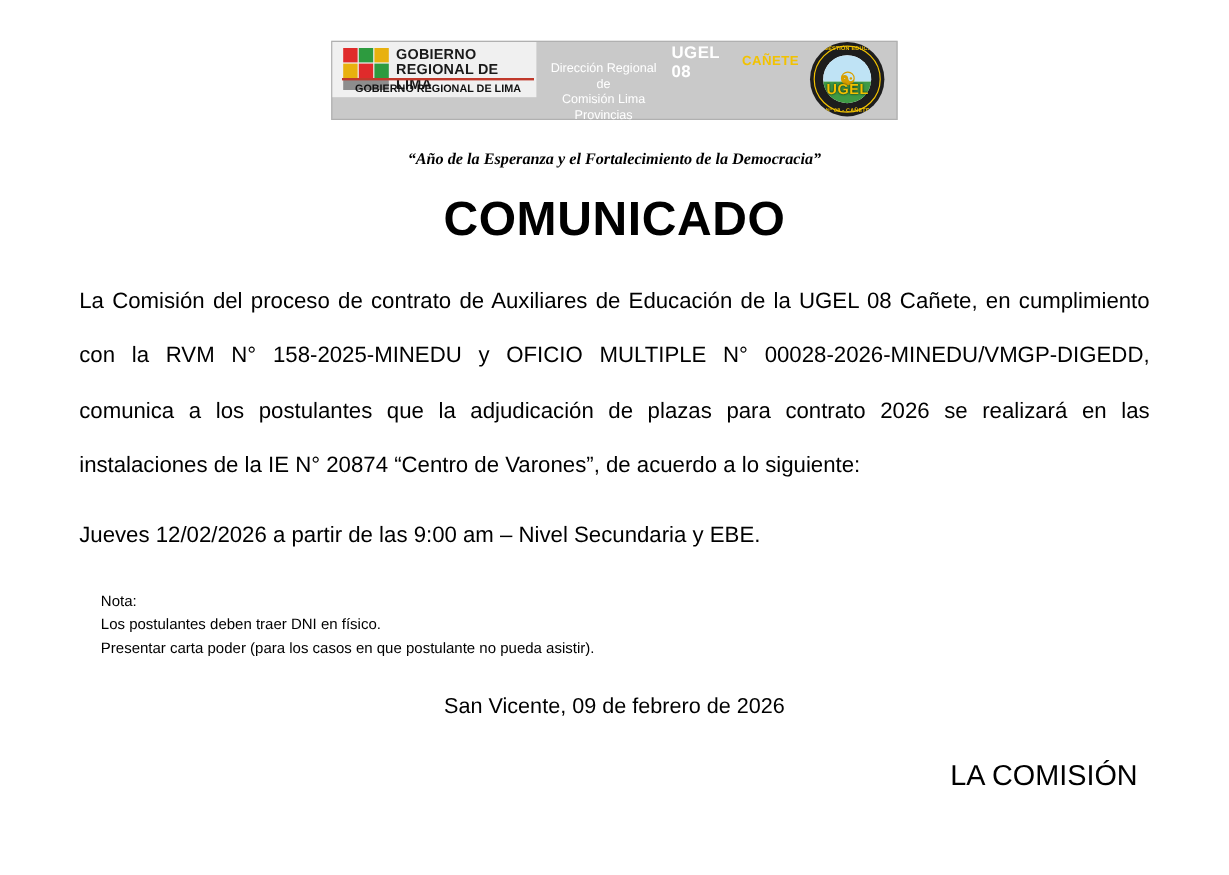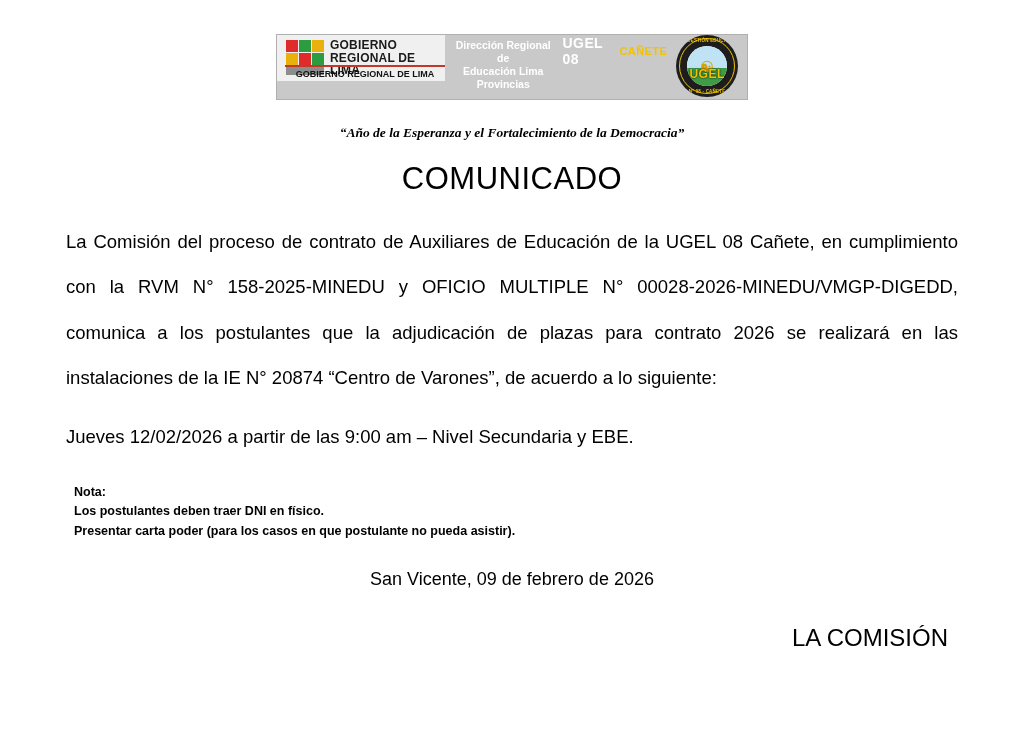--- a/index.html
+++ b/index.html
@@ -110,23 +110,22 @@
 
   .lh-mid {
     flex: 1 1 auto;
     display: flex;
     align-items: center;
     justify-content: center;
     color: #ffffff;
     font-size: 10.5px;
     line-height: 1.25;
     text-align: center;
-    padding: 4px 6px;
-    box-sizing: border-box;
-    font-weight: bold;
+    padding: 16px 6px;
+    box-sizing: border-box;
   }
 
   .lh-divider {
     width: 1px;
     background: #ffffff;
     margin: 8px 0;
   }
 
   .lh-ugel {
     width: 110px;
@@ -238,22 +237,22 @@
     font-family: "Liberation Serif", serif;
     font-style: italic;
     font-weight: bold;
     font-size: 13.5px;
     margin-top: 25px;
     color: #000;
   }
 
   .title {
     text-align: center;
-    font-size: 31px;
-    font-weight: normal;
+    font-size: 40px;
+    font-weight: bold;
     letter-spacing: 0.5px;
     margin-top: 20px;
     color: #000;
   }
 
   .content {
     margin: 0 66px 0 66px;
   }
 
   .para {
@@ -269,23 +268,23 @@
     margin-top: 18px;
   }
   .line {
     font-size: 18.5px;
     line-height: 2.1;
     color: #000;
   }
 
   .note {
     margin-top: 26px;
-    margin-left: 8px;
+    margin-left: 18px;
     font-size: 12.5px;
-    font-weight: bold;
+    font-weight: normal;
     line-height: 1.55;
     color: #000;
   }
 
   .sign-place {
     text-align: center;
     font-size: 18px;
     margin-top: 28px;
     color: #000;
   }
@@ -319,21 +318,21 @@
         <span class="t1">GOBIERNO</span>
         <span class="t2">REGIONAL DE LIMA</span>
       </div>
       <div class="lh-left-rule"></div>
       <div class="lh-left-bottom">GOBIERNO REGIONAL DE LIMA</div>
     </div>
 
     <div class="lh-mid">
       <div>
         <div>Dirección Regional de</div>
-        <div>Educación Lima</div>
+        <div>Comisión Lima</div>
         <div>Provincias</div>
       </div>
     </div>
 
     <div class="lh-divider"></div>
 
     <div class="lh-ugel">
       <div class="u1">UGEL 08</div>
       <div class="u2">CAÑETE</div>
     </div>

